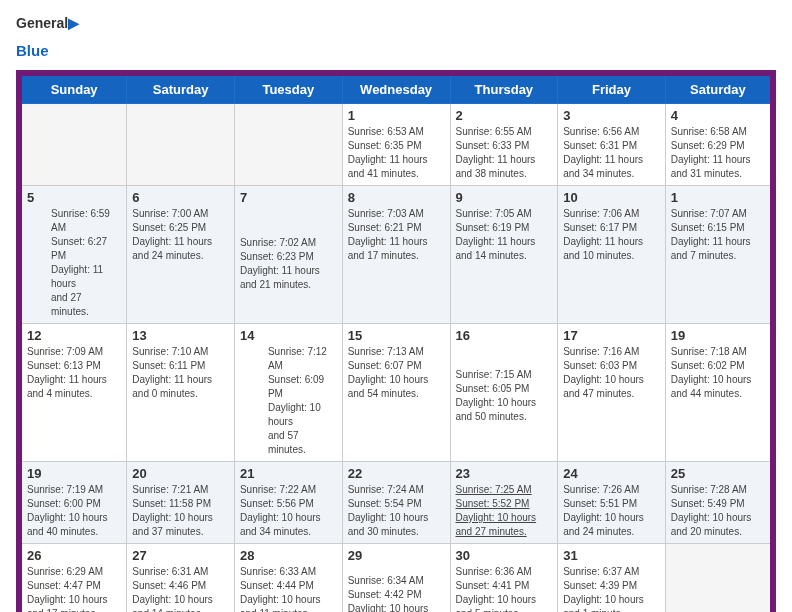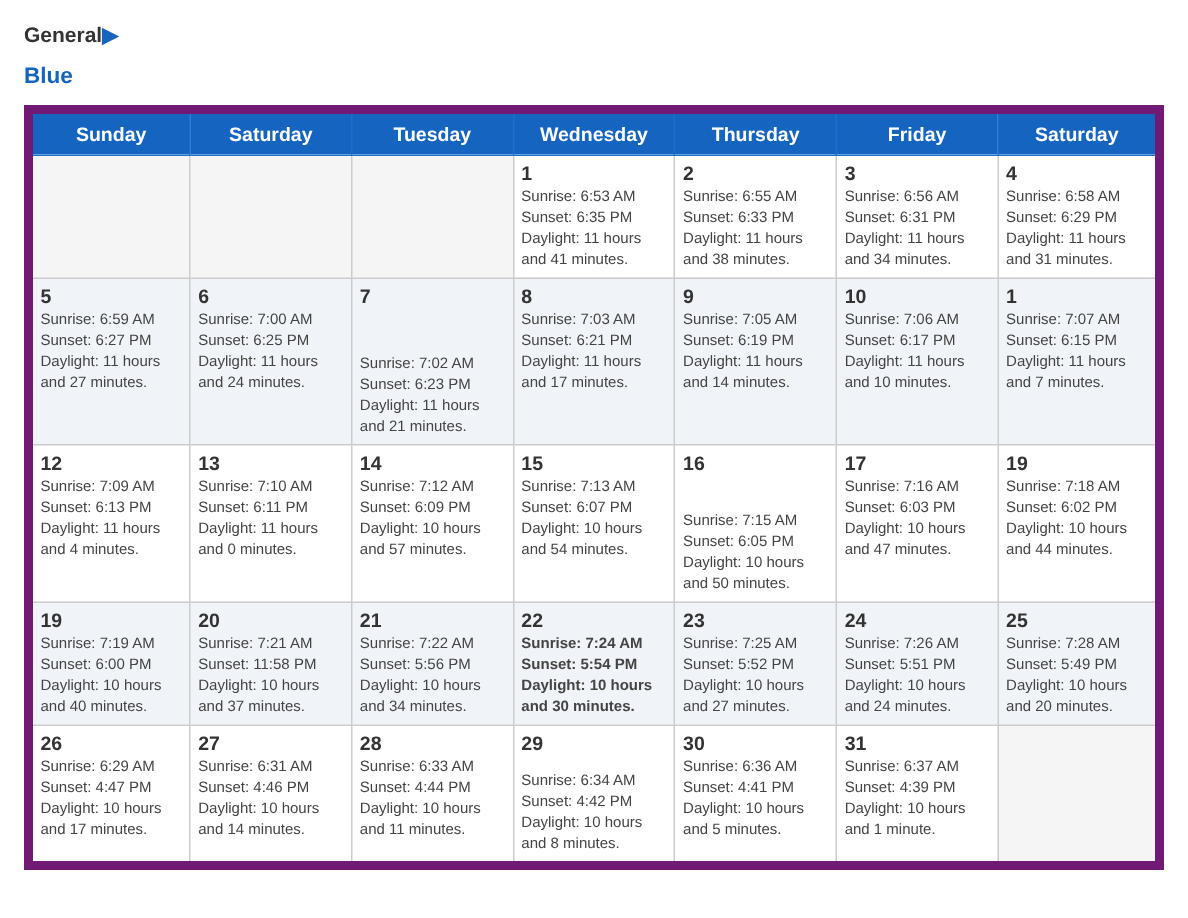--- a/index.html
+++ b/index.html
@@ -131,21 +131,21 @@
           <div class="day-number">4</div>
           <div class="day-info" style="white-space: pre-line;">Sunrise: 6:58 AM
 Sunset: 6:29 PM
 Daylight: 11 hours
 and 31 minutes.</div>
         </td>
       </tr>
       <tr class="row-shaded">
         <td>
           <div class="day-number">5</div>
-          <div class="day-info" style="white-space: pre-line;">Sunrise: 6:59 AM
+          <div class="day-info" style="white-space: pre-line; margin-left: 24px;">Sunrise: 6:59 AM
 Sunset: 6:27 PM
 Daylight: 11 hours
 and 27 minutes.</div>
         </td>
         <td>
           <div class="day-number">6</div>
           <div class="day-info" style="white-space: pre-line;">Sunrise: 7:00 AM
 Sunset: 6:25 PM
 Daylight: 11 hours
 and 24 minutes.</div>
@@ -196,21 +196,21 @@
         </td>
         <td>
           <div class="day-number">13</div>
           <div class="day-info" style="white-space: pre-line;">Sunrise: 7:10 AM
 Sunset: 6:11 PM
 Daylight: 11 hours
 and 0 minutes.</div>
         </td>
         <td>
           <div class="day-number">14</div>
-          <div class="day-info" style="white-space: pre-line;">Sunrise: 7:12 AM
+          <div class="day-info" style="white-space: pre-line; margin-left: 28px;">Sunrise: 7:12 AM
 Sunset: 6:09 PM
 Daylight: 10 hours
 and 57 minutes.</div>
         </td>
         <td>
           <div class="day-number">15</div>
           <div class="day-info" style="white-space: pre-line;">Sunrise: 7:13 AM
 Sunset: 6:07 PM
 Daylight: 10 hours
 and 54 minutes.</div>
@@ -254,28 +254,28 @@
         </td>
         <td>
           <div class="day-number">21</div>
           <div class="day-info" style="white-space: pre-line;">Sunrise: 7:22 AM
 Sunset: 5:56 PM
 Daylight: 10 hours
 and 34 minutes.</div>
         </td>
         <td>
           <div class="day-number">22</div>
-          <div class="day-info" style="white-space: pre-line; font-weight: bold;">Sunrise: 7:24 AM
+          <div class="day-info" style="white-space: pre-line;">Sunrise: 7:24 AM
 Sunset: 5:54 PM
 Daylight: 10 hours
 and 30 minutes.</div>
         </td>
         <td>
           <div class="day-number">23</div>
-          <div class="day-info" style="white-space: pre-line;">Sunrise: 7:25 AM
+          <div class="day-info" style="white-space: pre-line; text-decoration: underline;">Sunrise: 7:25 AM
 Sunset: 5:52 PM
 Daylight: 10 hours
 and 27 minutes.</div>
         </td>
         <td>
           <div class="day-number">24</div>
           <div class="day-info" style="white-space: pre-line;">Sunrise: 7:26 AM
 Sunset: 5:51 PM
 Daylight: 10 hours
 and 24 minutes.</div>

